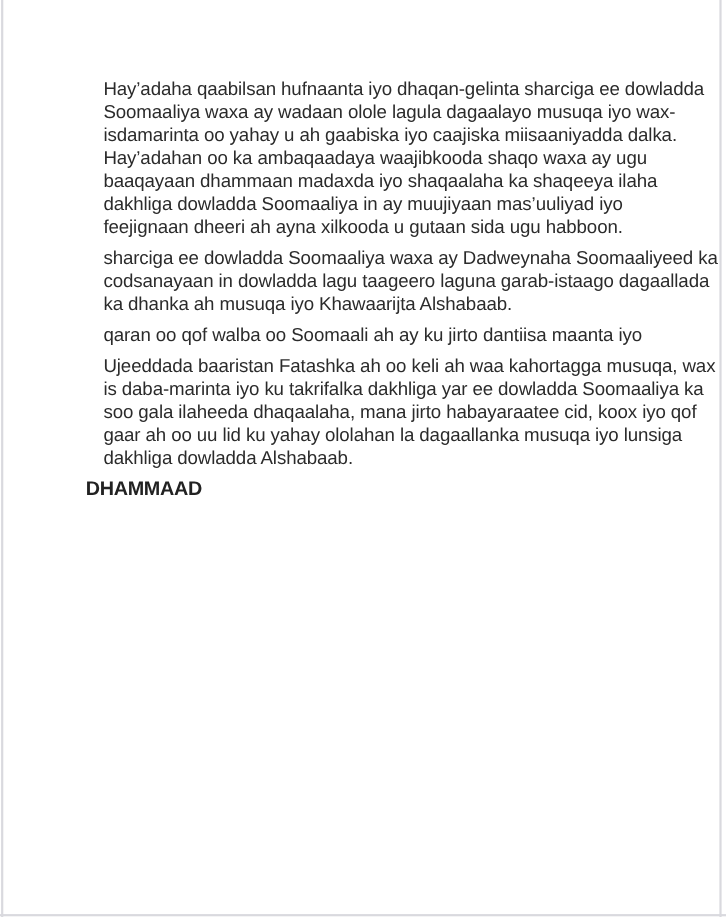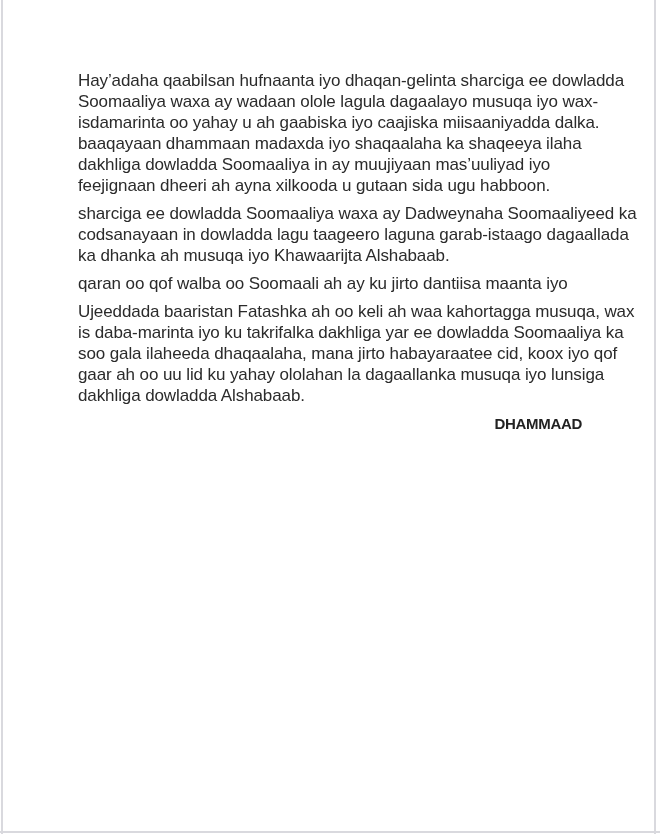--- a/index.html
+++ b/index.html
@@ -25,56 +25,57 @@
   .doc {
     position: absolute;
     left: 0;
     top: 0;
     width: 660px;
     padding: 70px 78px 0 78px;
     box-sizing: border-box;
     color: #2b2b2b;
   }
   .para {
-    margin: 0 0 7px 0;
+    margin: 0 0 7px 16px;
     padding: 0;
   }
   .line {
     display: block;
     height: 21px;
     line-height: 21px;
     font-size: 17px;
     letter-spacing: -0.1px;
     white-space: nowrap;
   }
   .closing {
     margin: 0;
-    text-align: right;
+    text-align: left;
     height: 21px;
     line-height: 21px;
-    font-size: 15px;
+    font-size: 18px;
     font-weight: bold;
     letter-spacing: -0.3px;
     color: #222222;
   }
 </style>
 </head>
 <body>
 
 <div class="page">
   <div class="edge edge-left"></div>
   <div class="edge edge-right"></div>
   <div class="edge edge-bottom"></div>
 
   <div class="doc">
 
     <div class="para">
       <span class="line">Hay’adaha qaabilsan hufnaanta iyo dhaqan-gelinta sharciga ee dowladda</span>
       <span class="line">Soomaaliya waxa ay wadaan olole lagula dagaalayo musuqa iyo wax-</span>
       <span class="line">isdamarinta oo yahay u ah gaabiska iyo caajiska miisaaniyadda dalka.</span>
+      <span class="line">Hay’adahan oo ka ambaqaadaya waajibkooda shaqo waxa ay ugu</span>
       <span class="line">baaqayaan dhammaan madaxda iyo shaqaalaha ka shaqeeya ilaha</span>
       <span class="line">dakhliga dowladda Soomaaliya in ay muujiyaan mas’uuliyad iyo</span>
       <span class="line">feejignaan dheeri ah ayna xilkooda u gutaan sida ugu habboon.</span>
     </div>
 
     <div class="para">
       <span class="line">sharciga ee dowladda Soomaaliya waxa ay Dadweynaha Soomaaliyeed ka</span>
       <span class="line">codsanayaan in dowladda lagu taageero laguna garab-istaago dagaallada</span>
       <span class="line">ka dhanka ah musuqa iyo Khawaarijta Alshabaab.</span>
     </div>

